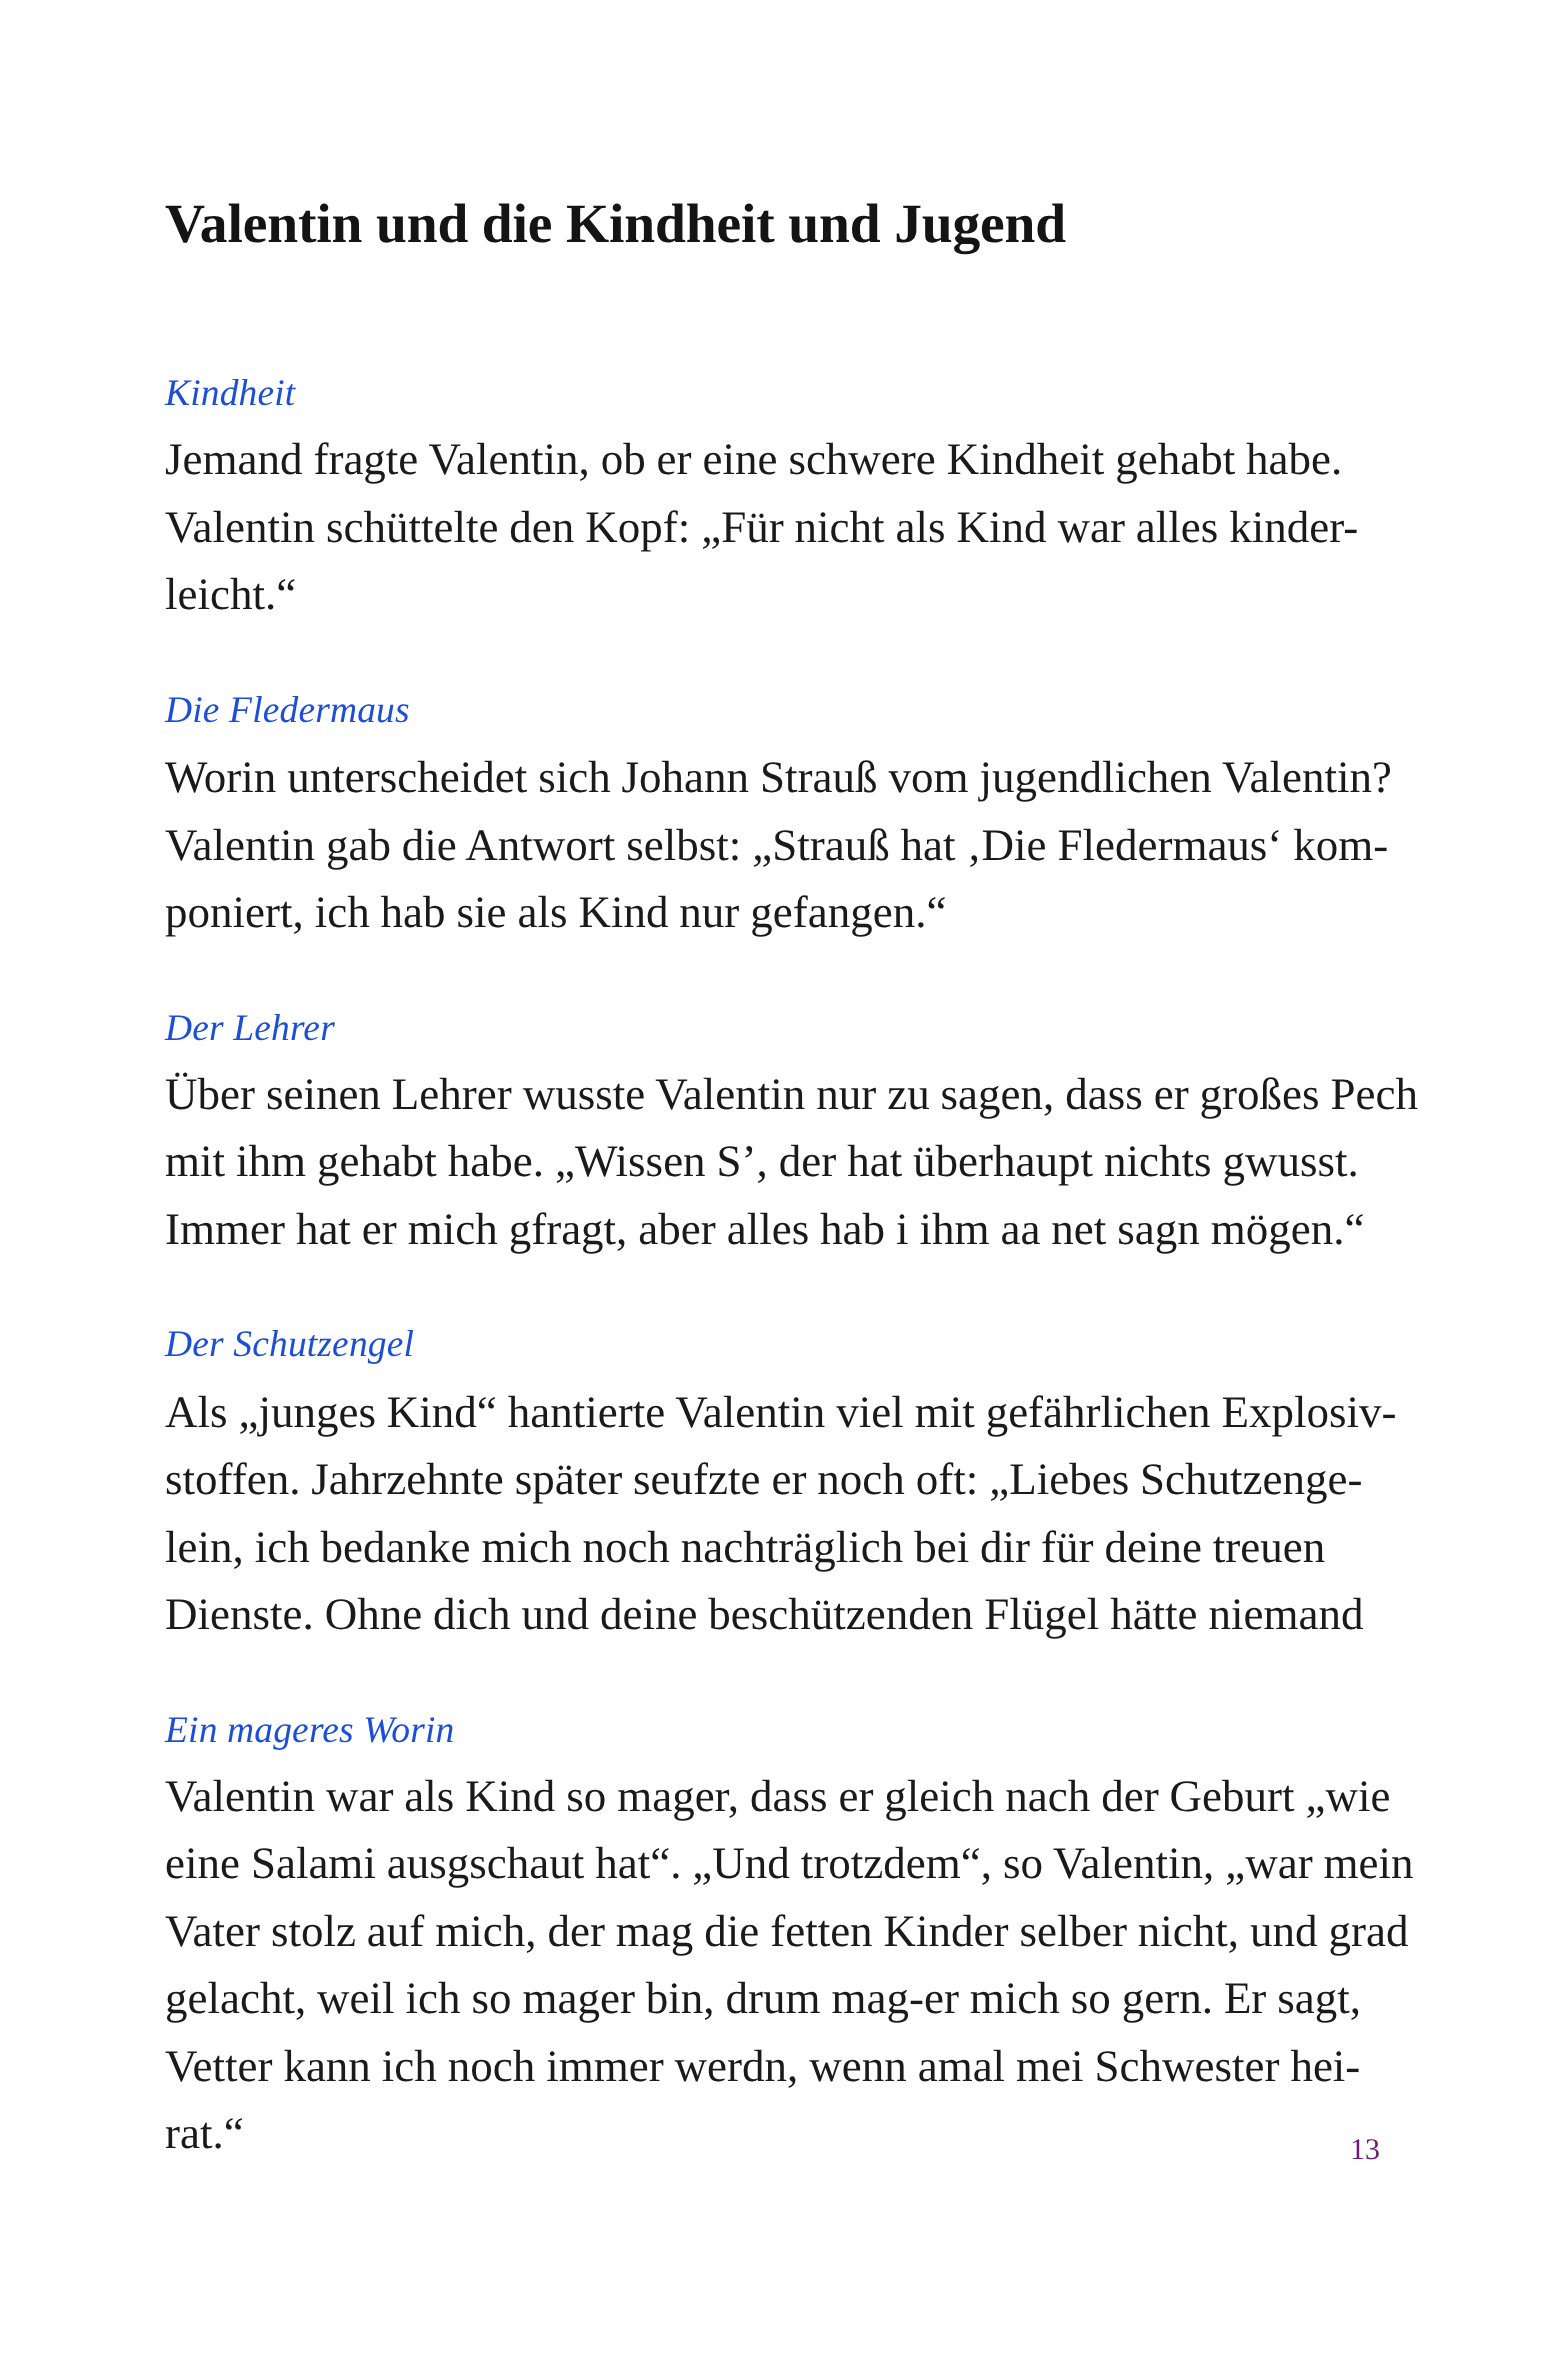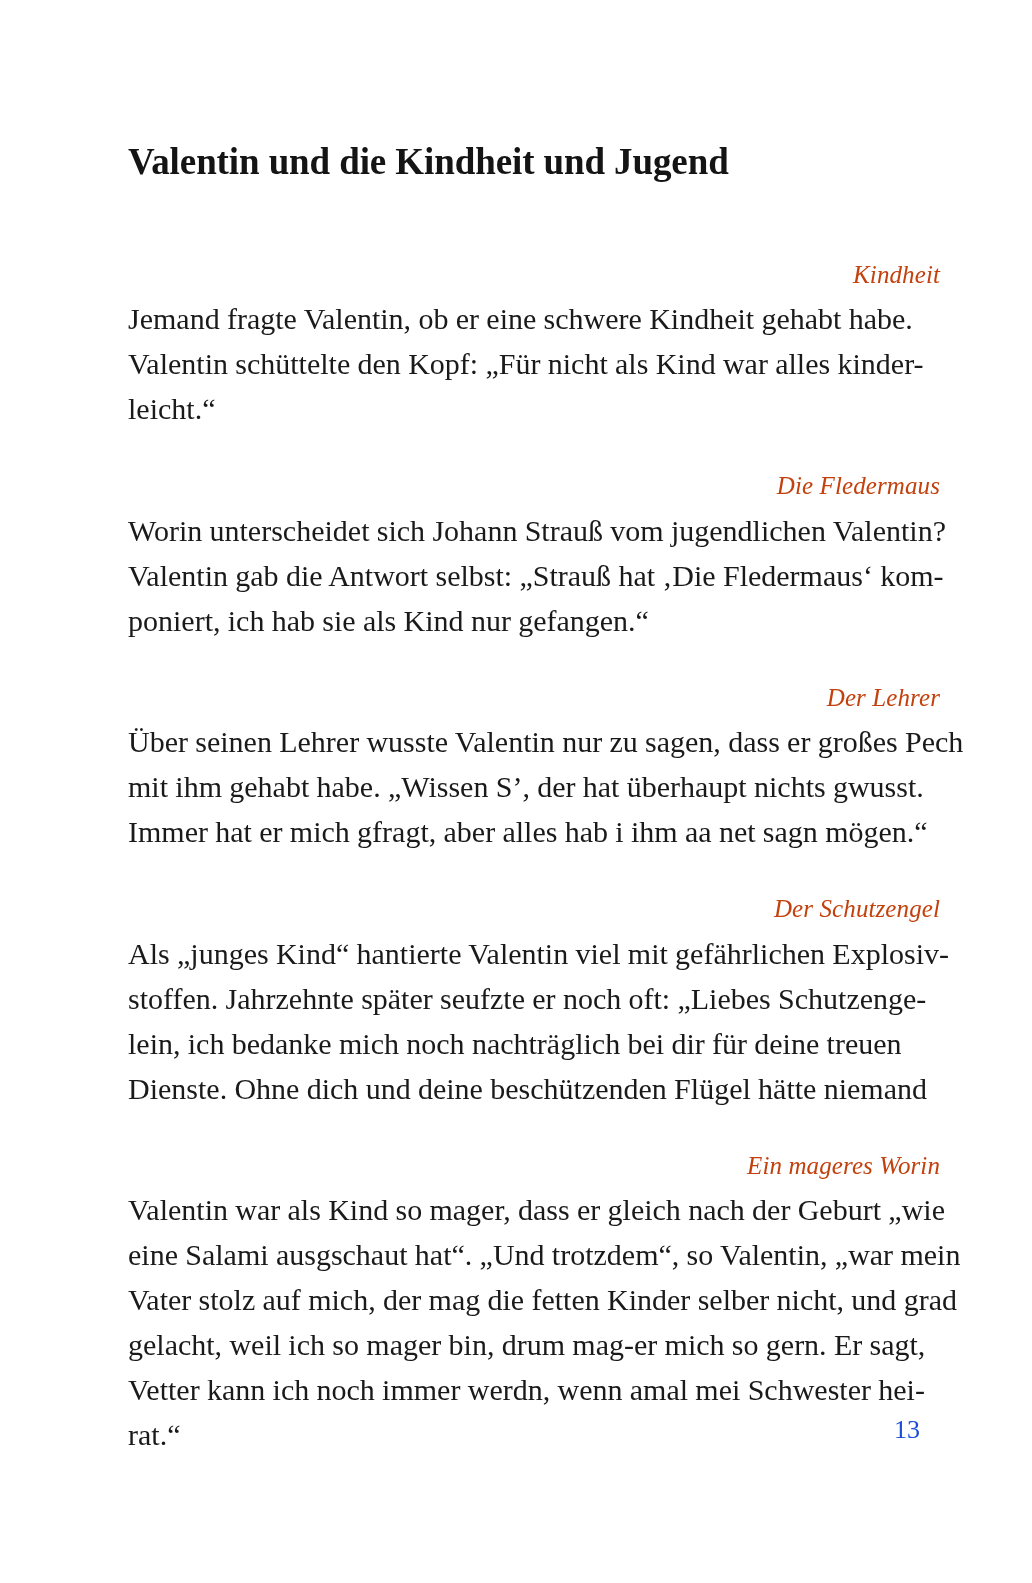--- a/index.html
+++ b/index.html
@@ -17,23 +17,22 @@
     width: 1032px;
     height: 1583px;
     margin: 0 auto;
     background: #ffffff;
     overflow: hidden;
     box-sizing: border-box;
   }
   .content {
     position: absolute;
     left: 110px;
-    top: 140px;
+    top: 128px;
     width: 812px;
-    margin-left: 18px;
   }
   .page-title {
     font-family: "Liberation Serif", "DejaVu Serif", serif;
     font-size: 37px;
     font-weight: bold;
     line-height: 1.18;
     letter-spacing: -0.1px;
     margin: 0 0 0 0;
     color: #141414;
   }
@@ -44,46 +43,45 @@
     margin-bottom: 40px;
   }
   .section:last-child {
     margin-bottom: 0;
   }
   .section-heading {
     font-style: italic;
     font-size: 25px;
     line-height: 1.22;
     margin: 0 0 6px 0;
-    color: #c2410c;
+    color: #1d4ed8;
     letter-spacing: 0.1px;
-    text-align: right;
   }
   .section-body {
     font-size: 30px;
     line-height: 45px;
     margin: 0;
     color: #1a1a1a;
     text-align: justify;
     text-justify: inter-word;
     hyphens: manual;
     -webkit-hyphens: manual;
     word-spacing: -0.2px;
   }
   .section-body .line {
     display: block;
     white-space: nowrap;
   }
   .folio {
     position: absolute;
     right: 112px;
     bottom: 140px;
-    font-size: 26px;
+    font-size: 20px;
     line-height: 1;
-    color: #1d4ed8;
+    color: #701a75;
     font-family: "Liberation Serif", "DejaVu Serif", serif;
   }
 </style>
 </head>
 <body>
 
 <div class="page">
 
   <div class="content">
 

